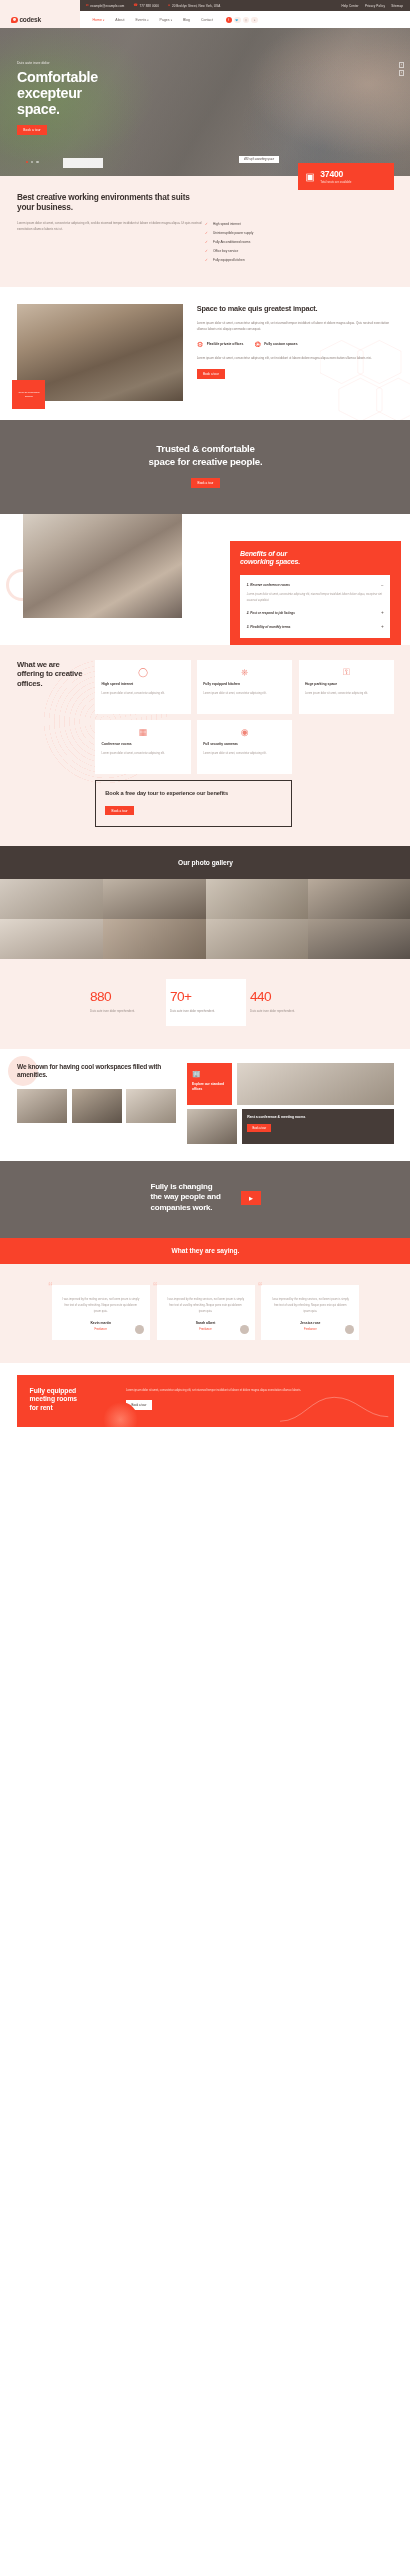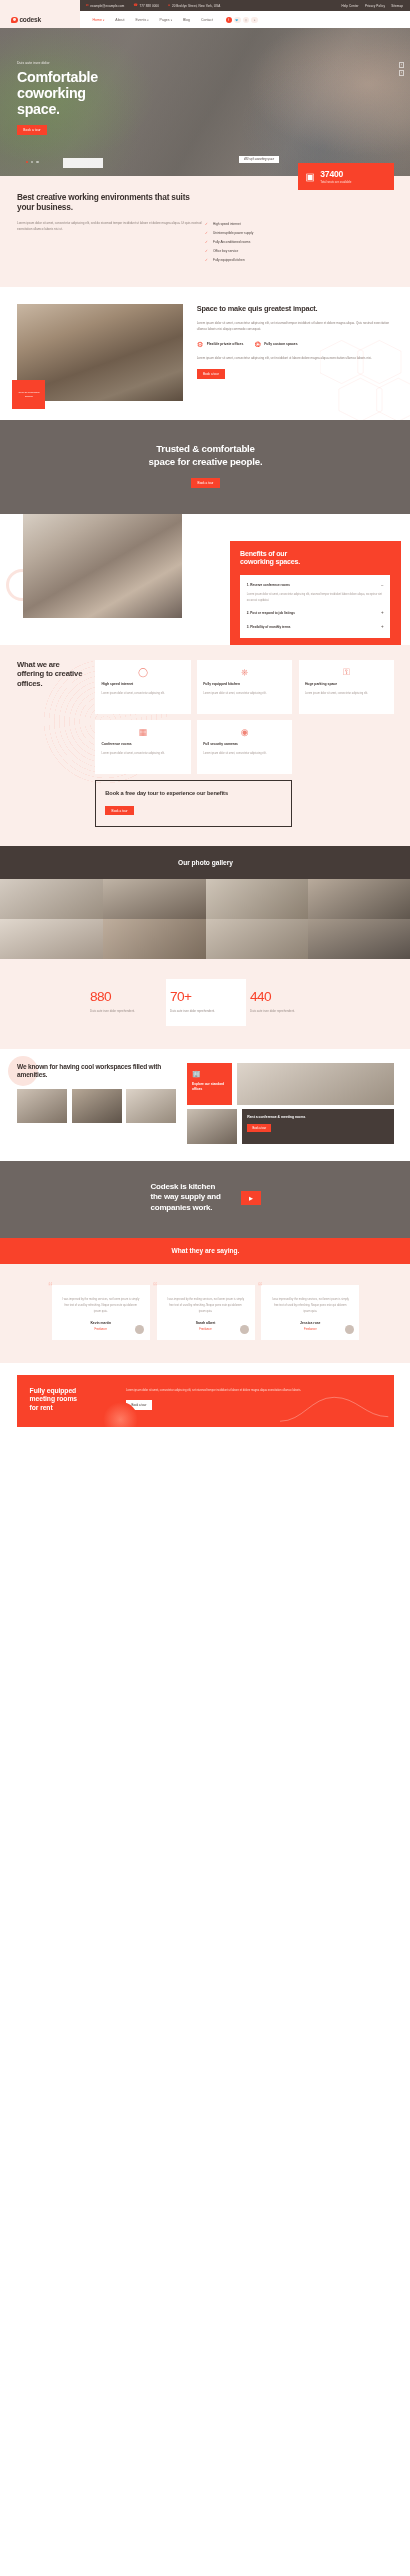--- a/index.html
+++ b/index.html
@@ -114,21 +114,21 @@
   .mini-t { font-size:3.4px; font-weight:700; color:#3b322f; line-height:1.45; }
   .btn-red { display:inline-block;background:#f9422a;color:#fff;font-size:3.1px;padding:2.9px 6.3px;margin-top:8px;}
   .hexbg{position:absolute;right:-17px;bottom:-23px;width:108px;height:108px;opacity:.5;}
 
   
   .band { background:#6e6662; padding:23px 0 26px; text-align:center; position:relative; }
   .band h2 { color:#fff; font-size:9.7px; font-weight:700; line-height:1.32; letter-spacing:-0.2px;}
   .band .btn-red{margin-top:9px;}
 
   
-  .benefits { background:#fff; padding:10.3px 0 17px; position:relative; min-height:131px; }
+  .benefits { background:#fff; padding:10.3px 0 17px; position:relative; min-height:131px;font-style:italic; }
   .ben-photo {
     position:absolute; left:23px; top:0; width:159px; height:104px;
     background:linear-gradient(150deg,#d8cfc4 0%,#b8aa9c 25%,#8f7f72 50%,#c6b5a4 72%,#6e6159 100%);
   }
   .ben-card {
     position:absolute; right:10.3px; top:27px; width:171px; background:#f9422a;
     padding:9px 10.3px 11.4px; color:#fff; overflow:hidden;
   }
   .ben-card h3 { font-size:7.1px; font-weight:700; line-height:1.25; letter-spacing:-0.2px; position:relative; z-index:2;}
   .acc { background:#fff; margin-top:8px; padding:5.1px 6.8px 6.3px; position:relative; z-index:2;}
@@ -272,21 +272,21 @@
         <span class="soc">●</span>
       </div>
     </div>
   </div>
 
   <div class="hero">
     <div class="hero-inner">
       <div class="hero-eyebrow">Duis aute irure dolor</div>
       <div class="hero-title">
         <div>Comfortable</div>
-        <div>coworking</div>
+        <div>excepteur</div>
         <div>space.</div>
       </div>
       <div class="hero-btn">Book a tour</div>
     </div>
     <div class="hero-arrows">
       <div class="harrow">‹</div>
       <div class="harrow">›</div>
     </div>
     <div class="hero-thumb"></div>
     <div class="hero-slider-dots">
@@ -493,22 +493,22 @@
             <h5>Rent a conference &amp; meeting rooms</h5>
             <div class="btn-red">Book a tour</div>
           </div>
         </div>
       </div>
     </div>
   </div>
 
   <div class="vband">
     <h2>
-      <span>Codesk is kitchen</span><br>
-      <span>the way supply and</span><br>
+      <span>Fully is changing</span><br>
+      <span>the way people and</span><br>
       <span>companies work.</span>
     </h2>
     <div class="play">▶</div>
   </div>
 
   <div class="tband">
     <h2>What they are saying.</h2>
   </div>
   <div class="tests">
     <div class="tests-inner">

